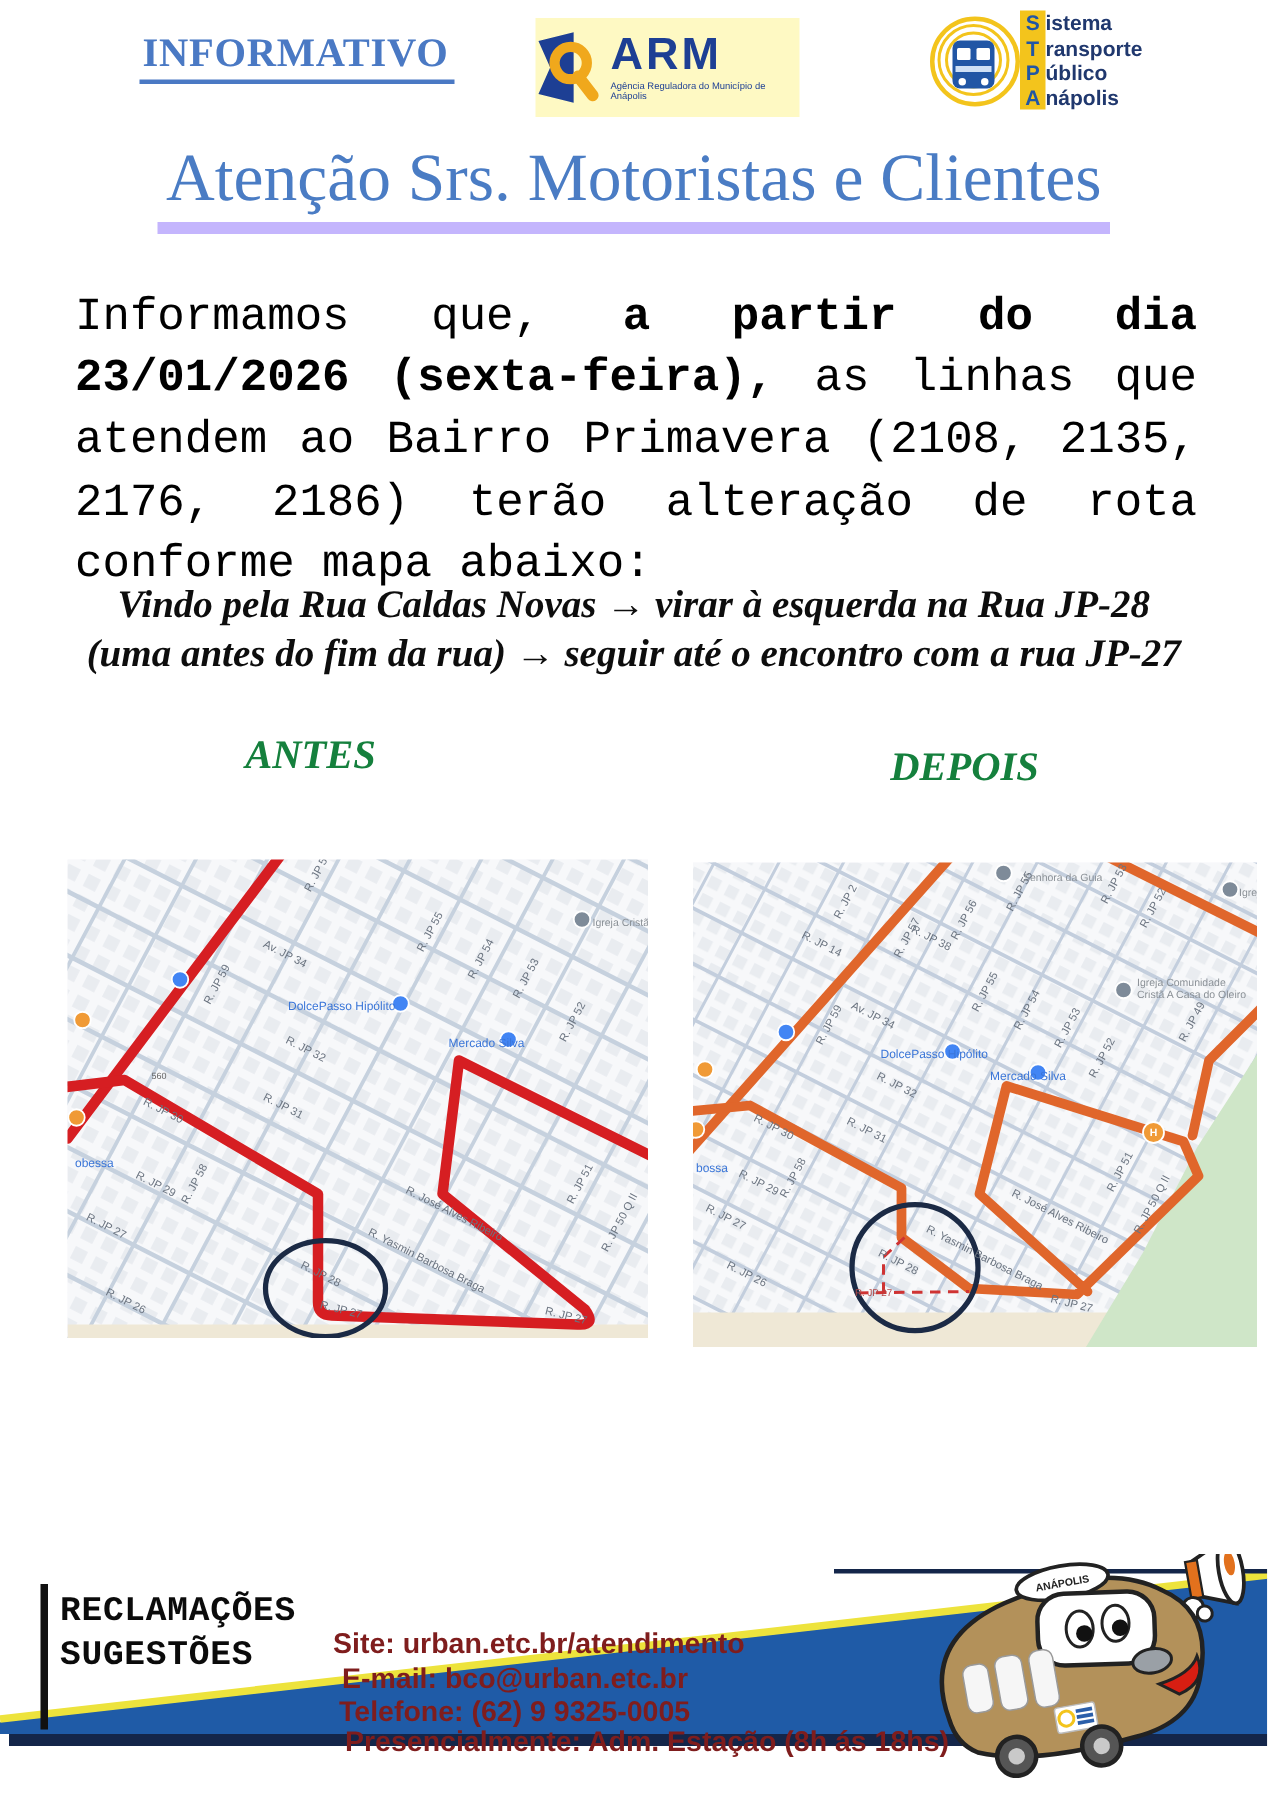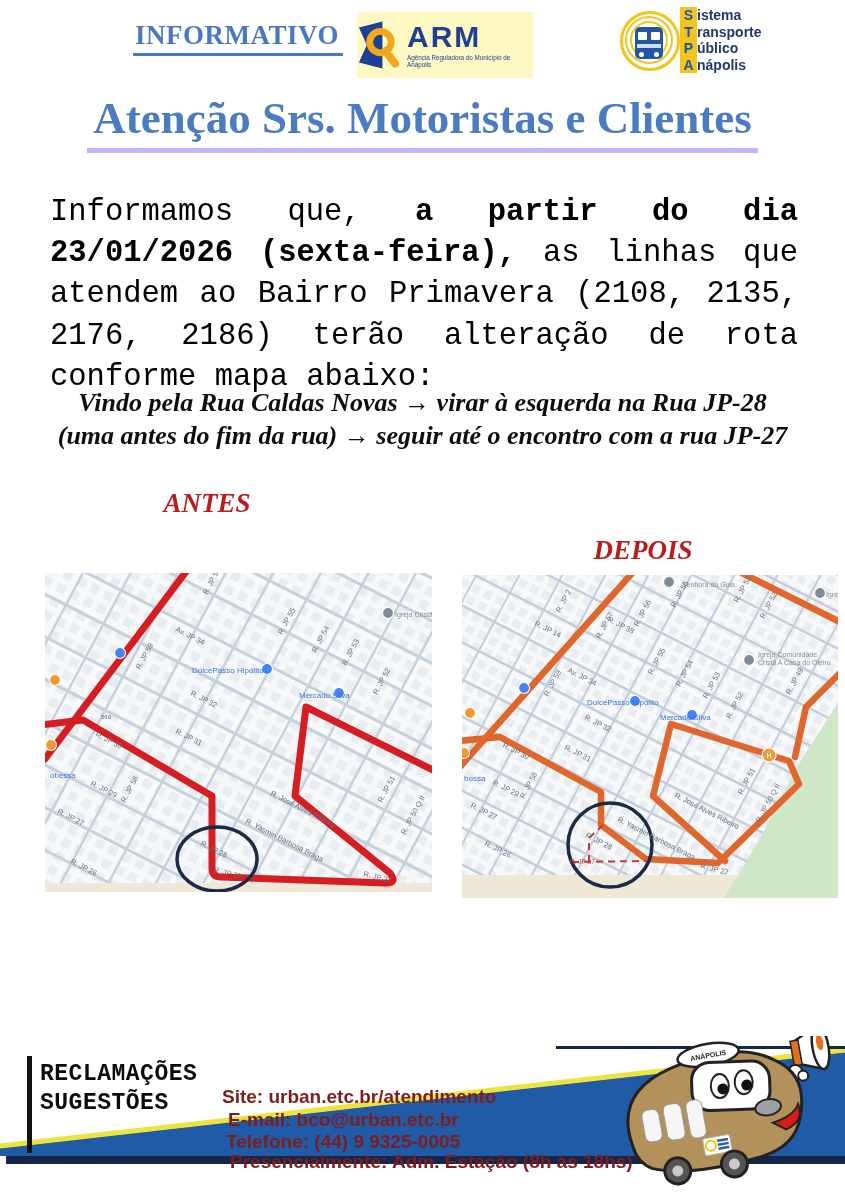--- a/index.html
+++ b/index.html
@@ -1,21 +1,21 @@
 <!DOCTYPE html>
 <html><head>
 <meta charset="utf-8">
 <style>
   html,body{margin:0;padding:0;background:#ffffff;}
   .page{position:relative;width:845px;height:1200px;background:#ffffff;overflow:hidden;
         font-family:"Liberation Serif",serif;}
 
   
   .informativo{position:absolute;left:93px;top:20px;font-size:27px;font-weight:bold;
-    color:#4a79c4;letter-spacing:.5px;border-bottom:3px solid #4a79c4;padding:0 4px 2px 2px;margin-left:40px;}
+    color:#4a79c4;letter-spacing:.5px;border-bottom:3px solid #4a79c4;padding:0 4px 2px 2px;}
   .arm-logo{position:absolute;left:357px;top:12px;width:176px;height:66px;background:#fef9c3;
     display:flex;align-items:center;justify-content:center;gap:7px;}
   .arm-text{display:flex;flex-direction:column;line-height:1;}
   .arm-acronym{font-family:"Liberation Sans",sans-serif;font-weight:900;font-size:30px;
     color:#1d3f94;letter-spacing:2px;}
   .arm-subtitle{font-family:"Liberation Sans",sans-serif;font-size:6.3px;color:#1d3f94;margin-top:3px;}
   .stpa-logo{position:absolute;left:620px;top:6px;width:210px;height:70px;}
   .stpa-swirl{position:absolute;left:0px;top:5px;width:60px;height:60px;}
   .swirl-ring{position:absolute;border:3px solid #f3c41c;border-radius:50%;}
   .ring1{left:0;top:0;width:54px;height:54px;}
@@ -27,31 +27,31 @@
   .stpa-bus .stripe{position:absolute;top:17px;left:2px;width:24px;height:4px;background:#cfe0f5;}
   .stpa-bus .h1,.stpa-bus .h2{position:absolute;bottom:2px;width:5px;height:5px;background:#fff;border-radius:50%;}
   .stpa-bus .h1{left:4px;} .stpa-bus .h2{left:19px;}
   .stpa-bar{position:absolute;left:60px;top:1px;width:17px;height:66px;background:#f3c41c;}
   .stpa-words{position:absolute;left:60px;top:1px;font-family:"Liberation Sans",sans-serif;
     font-weight:800;font-size:14px;line-height:16.5px;color:#20386e;white-space:nowrap;}
   .stpa-words .cap{display:inline-block;width:17px;text-align:center;color:#2156a5;}
 
   
   .title-wrap{position:absolute;left:0;top:92px;width:845px;text-align:center;}
-  .main-title{display:inline-block;font-size:45px;font-weight:bold;color:#4a7cc4;
-    border-bottom:5px solid #c4b5fd;padding:0 6px 4px 6px;}
+  .main-title{display:inline-block;font-size:45px;font-weight:normal;color:#4a7cc4;
+    border-bottom:8px solid #c4b5fd;padding:0 6px 4px 6px;}
   .body-par{position:absolute;left:50px;top:161px;width:748px;font-size:30.5px;line-height:1.36;
     color:#000000;text-align:justify;font-family:Liberation Mono, monospace;}
   .directions{position:absolute;left:55px;top:343px;width:735px;text-align:center;
     font-size:26px;font-weight:bold;font-style:italic;color:#0d0d0d;line-height:1.28;margin-top:43px;}
 
-  .map-label{position:absolute;font-size:27px;font-weight:bold;font-style:italic;color:#b91c1c;
+  .map-label{position:absolute;font-size:27px;font-weight:bold;font-style:italic;color:#15803d;
     width:200px;text-align:center;}
   .lbl-antes{left:107px;top:488px;}
-  .lbl-depois{left:543px;top:496px;margin-top:39px;}
+  .lbl-depois{left:543px;top:496px;}
 
   .map-box{position:absolute;background:#f7f8fa;}
   .map-antes{left:45px;top:573px;width:387px;height:319px;}
   .map-depois{left:462px;top:575px;width:376px;height:323px;}
   .mlbl{font-family:"Liberation Sans",sans-serif;font-size:7.5px;fill:#6b7480;}
   .mlbl.b{fill:#3b76d8;font-size:8px;}
   .mlbl.g{fill:#8a9096;font-size:7px;}
   .mlbl.rd{fill:#b24a4a;font-size:6.5px;}
   .mlbl.sh{fill:#666;font-size:6px;}
   .poi-glyph{font-family:"Liberation Sans",sans-serif;font-weight:700;font-size:7px;fill:#fff;}
@@ -256,21 +256,21 @@
   </svg>
 
   <div class="feedback-bar"></div>
   <div class="feedback">
     <div>RECLAMAÇÕES</div>
     <div>SUGESTÕES</div>
   </div>
 
   <div class="contact c0">Site: urban.etc.br/atendimento</div>
   <div class="contact c1">E-mail: bco@urban.etc.br</div>
-  <div class="contact c2">Telefone: (44) 9 9325-0005</div>
+  <div class="contact c2">Telefone: (62) 9 9325-0005</div>
   <div class="contact c3">Presencialmente: Adm. Estação (8h ás 18hs)</div>
 
   <svg class="mascot" viewBox="0 0 247 152">
     <g transform="rotate(-10 120 75)">
       <line x1="183" y1="62" x2="204" y2="46" stroke="#e2711d" stroke-width="7" stroke-linecap="round"></line>
       <polygon points="206,20 232,8 232,52 206,42" fill="#ffffff" stroke="#222" stroke-width="2.5"></polygon>
       <rect x="203" y="19" width="8" height="25" fill="#e2711d" stroke="#222" stroke-width="1.5"></rect>
       <ellipse cx="232" cy="30" rx="8" ry="22" fill="#fff" stroke="#222" stroke-width="2.5"></ellipse>
       <ellipse cx="232" cy="25" rx="3.5" ry="8" fill="#e2711d"></ellipse>
       <circle cx="203" cy="50" r="7" fill="#fff" stroke="#222" stroke-width="2"></circle>

